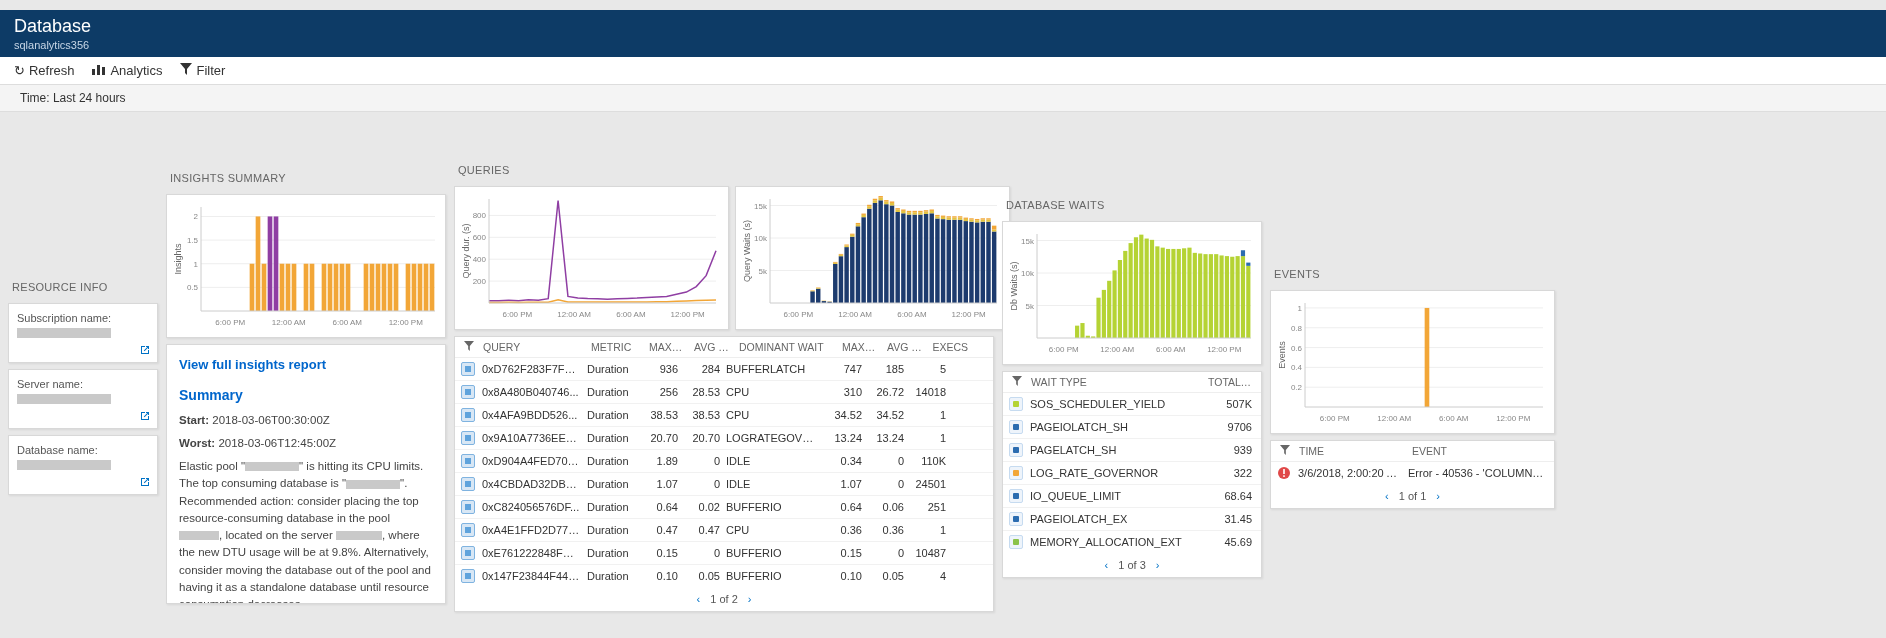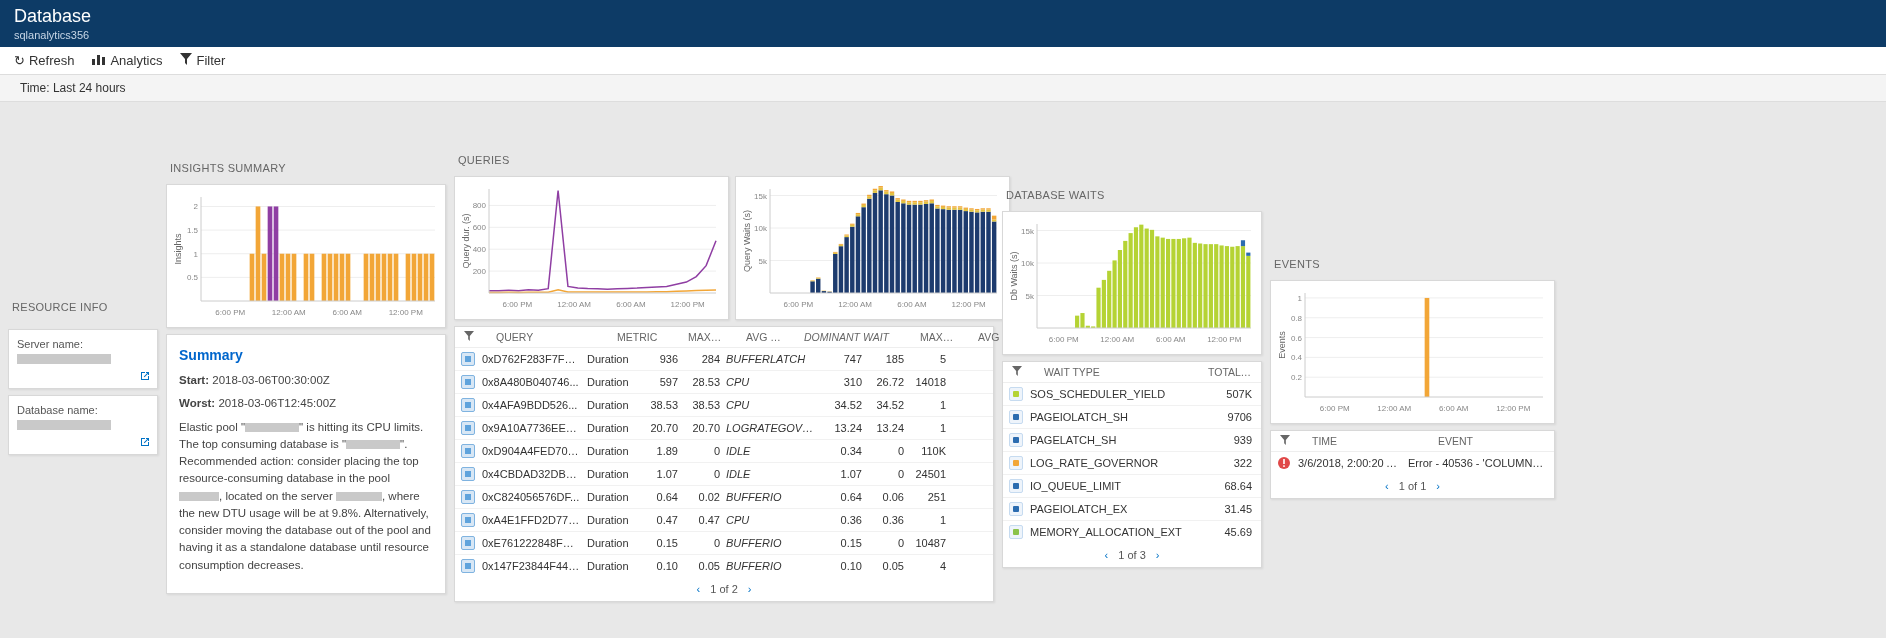--- a/index.html
+++ b/index.html
@@ -1,18 +1,18 @@
 <!DOCTYPE html>
 <html><head>
 <meta charset="utf-8">
 <style>
 * { margin: 0; padding: 0; box-sizing: border-box; font-family: "Segoe UI", Arial, sans-serif; }
 body { background: #e8e8e8; font-size: 12px; color: #333; }
 
-.header-bar { background: #0d3b66; color: #fff; padding: 6px 14px; }
+.header-bar { background: #0d3b66; color: #fff; padding: 6px 14px; margin-top: 10px; }
 .header-title { font-size: 18px; font-weight: 400; }
 .header-subtitle { font-size: 11px; margin-top: 2px; color: #c7d6e6; }
 
 .toolbar { background: #fff; border-bottom: 1px solid #ddd; padding: 6px 14px; display: flex; gap: 18px; align-items: center; }
 .toolbar-item { display: flex; align-items: center; gap: 4px; font-size: 13px; cursor: pointer; }
 
 .timebar { background: #f4f4f4; padding: 6px 20px; font-size: 12px; border-bottom: 1px solid #ddd; }
 
 .board { display: flex; gap: 8px; padding: 6px 8px; align-items: center; margin-top: 44px; }
 
@@ -37,33 +37,33 @@
 .chart-card svg { display: block; }
 
 .insights-body { padding: 10px 12px; font-size: 11.5px; line-height: 1.5; color: #444; height: 260px; overflow: hidden; }
 .insights-link { color: #0066cc; font-weight: 600; font-size: 13px; display: block; margin-bottom: 10px; }
 .insights-h2 { color: #0066cc; font-weight: 600; font-size: 14px; margin-bottom: 6px; }
 .insights-body p { margin-bottom: 6px; }
 .insights-body b { font-weight: 600; }
 .redact { display: inline-block; height: 9px; background: #c9c9c9; vertical-align: middle; }
 
 .table-card { }
-.tbl-head { display: flex; padding: 4px 6px; border-bottom: 1px solid #eee; font-size: 10.5px; color: #666; gap: 16px; }
+.tbl-head { display: flex; padding: 4px 6px; border-bottom: 1px solid #eee; font-size: 10.5px; color: #666; gap: 3px; }
 .tbl-head .cell, .tbl-row .cell { white-space: nowrap; overflow: hidden; text-overflow: ellipsis; padding: 0 3px; }
 .tbl-row { display: flex; padding: 4px 6px; border-bottom: 1px solid #f1f1f1; font-size: 11px; align-items: center; }
 .tbl-row:last-child { border-bottom: none; }
 .ico { width: 14px; height: 14px; flex: 0 0 14px; border-radius: 2px; display: inline-flex; align-items: center; justify-content: center; margin-right: 4px; }
 
 
 .q-filter-col { flex: 0 0 16px; }
 .q-query   { flex: 0 0 105px; }
 .q-metric  { flex: 0 0 55px; }
 .q-max     { flex: 0 0 42px; text-align: right; }
 .q-avg     { flex: 0 0 42px; text-align: right; }
-.q-wait    { flex: 0 0 100px; font-style: italic; }
+.q-wait    { flex: 0 0 100px; }
 .q-wmax    { flex: 0 0 42px; text-align: right; }
 .q-wavg    { flex: 0 0 42px; text-align: right; }
 .q-execs   { flex: 0 0 42px; text-align: right; }
 
 
 .w-filter-col { flex: 0 0 16px; }
 .w-type  { flex: 1 1 auto; }
 .w-total { flex: 0 0 50px; text-align: right; }
 
 
@@ -110,20 +110,29 @@
   </div>
 </div>
 
 <div class="timebar">Time: Last 24 hours</div>
 
 <div class="board">
 
   <div class="col col-resource">
     <div class="section-header">RESOURCE INFO</div>
     <div id="resource-cards">
+        <div class="card res-card">
+          <div class="res-label">Subscription name:</div>
+    <div class="res-value"></div>
+    <div class="res-link">
+      <svg width="12" height="12" viewBox="0 0 12 12">
+              <path d="M2 2 H6 V3 H3 V9 H9 V6 H10 V10 H2 Z M7 2 H10 V5 H9 V3.7 L5.5 7.2 L4.8 6.5 L8.3 3 H7 Z" fill="#0072c6"></path>
+            </svg>
+    </div>
+        </div>
         <div style="height: 6px;"></div>
         <div class="card res-card">
           <div class="res-label">Server name:</div>
     <div class="res-value"></div>
     <div class="res-link">
       <svg width="12" height="12" viewBox="0 0 12 12">
               <path d="M2 2 H6 V3 H3 V9 H9 V6 H10 V10 H2 Z M7 2 H10 V5 H9 V3.7 L5.5 7.2 L4.8 6.5 L8.3 3 H7 Z" fill="#0072c6"></path>
             </svg>
     </div>
         </div>
@@ -181,20 +190,21 @@
           <rect x="232.66" y="62.72727272727273" width="4.68" height="47.27272727272727" fill="#f2a637"></rect>
           <rect x="238.66" y="62.72727272727273" width="4.68" height="47.27272727272727" fill="#f2a637"></rect>
           <rect x="244.66" y="62.72727272727273" width="4.68" height="47.27272727272727" fill="#f2a637"></rect>
           <rect x="250.66" y="62.72727272727273" width="4.68" height="47.27272727272727" fill="#f2a637"></rect>
           <rect x="256.66" y="62.72727272727273" width="4.68" height="47.27272727272727" fill="#f2a637"></rect>
           <line x1="28" y1="6" x2="28" y2="110" stroke="#ccc"></line>
           <line x1="28" y1="110" x2="262" y2="110" stroke="#ccc"></line>
         </svg>
     </div>
     <div class="card insights-body">
+      <a class="insights-link">View full insights report</a>
       <div class="insights-h2">Summary</div>
       <p><b>Start:</b> <span>2018-03-06T00:30:00Z</span></p>
       <p><b>Worst:</b> <span>2018-03-06T12:45:00Z</span></p>
       <p>
         <span>Elastic pool "</span><span class="redact" style="width:54px"></span><span>" is hitting its CPU limits. The top consuming database is "</span><span class="redact" style="width:54px"></span><span>". Recommended action: consider placing the top resource-consuming database in the pool </span><span class="redact" style="width:40px"></span><span>, located on the server </span><span class="redact" style="width:46px"></span><span>, where the new DTU usage will be at 9.8%. Alternatively, consider moving the database out of the pool and having it as a standalone database until resource consumption decreases.</span>
       </p>
 
     </div>
   </div>
 
@@ -370,21 +380,21 @@
     <span class="cell q-execs">5</span>
           </div>
           <div class="tbl-row">
             <span class="ico" style="background:#d8e7f5;border:1px solid #7fb3e0">
               <svg width="8" height="8" viewBox="0 0 8 8">
                 <rect x="1" y="1" width="6" height="6" fill="#5fa3dc"></rect>
               </svg>
             </span>
     <span class="cell q-query">0x8A480B040746...</span>
     <span class="cell q-metric">Duration</span>
-    <span class="cell q-max">597</span>
+    <span class="cell q-max">256</span>
     <span class="cell q-avg">28.53</span>
     <span class="cell q-wait">CPU</span>
     <span class="cell q-wmax">310</span>
     <span class="cell q-wavg">26.72</span>
     <span class="cell q-execs">14018</span>
           </div>
           <div class="tbl-row">
             <span class="ico" style="background:#d8e7f5;border:1px solid #7fb3e0">
               <svg width="8" height="8" viewBox="0 0 8 8">
                 <rect x="1" y="1" width="6" height="6" fill="#5fa3dc"></rect>

